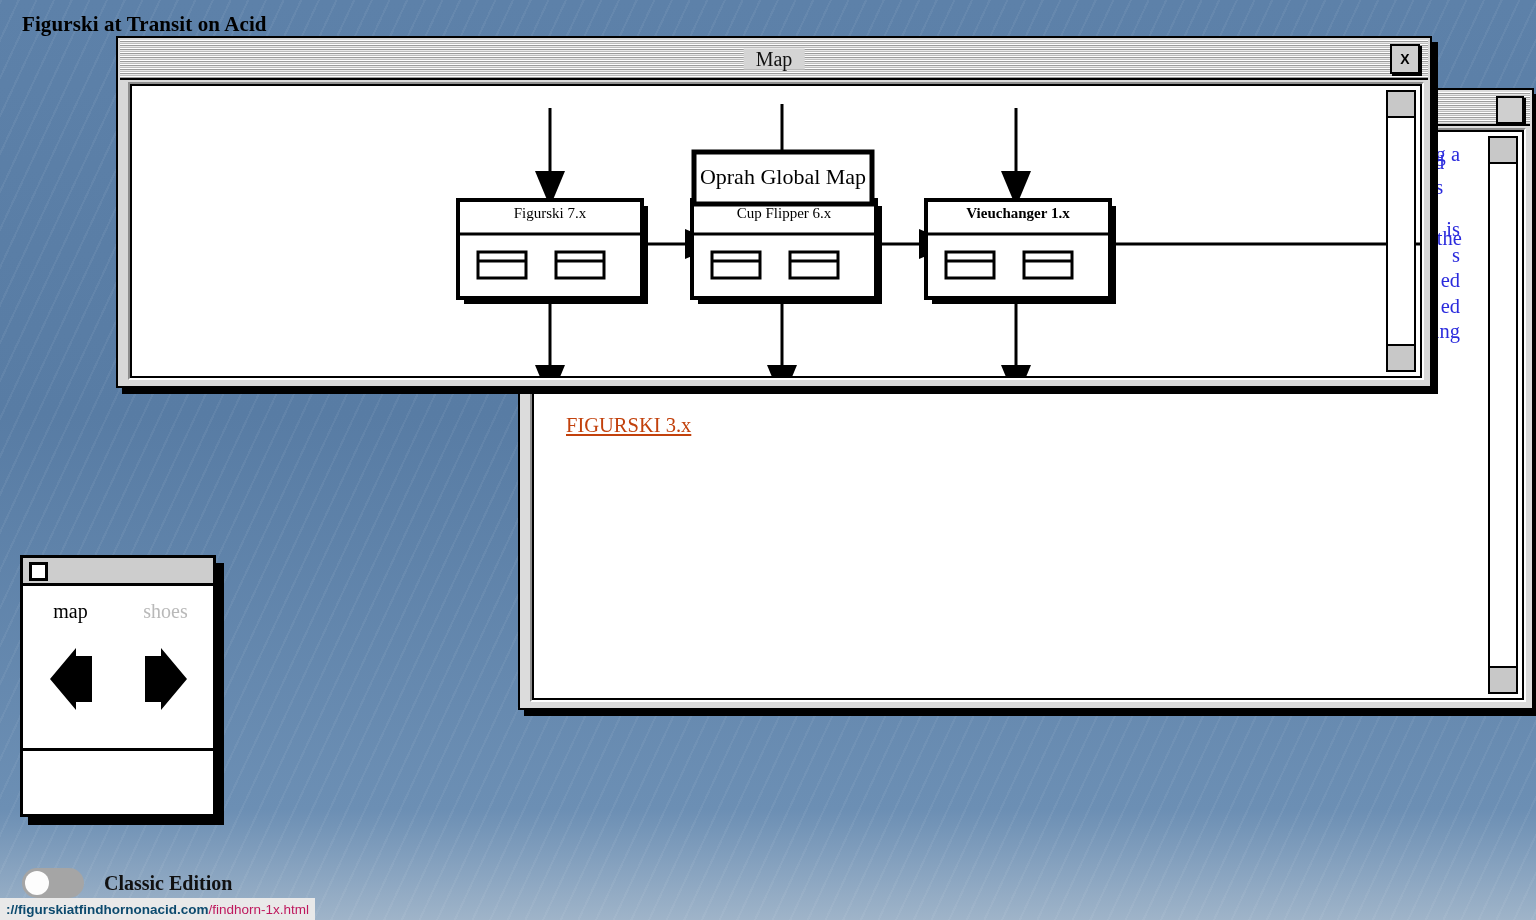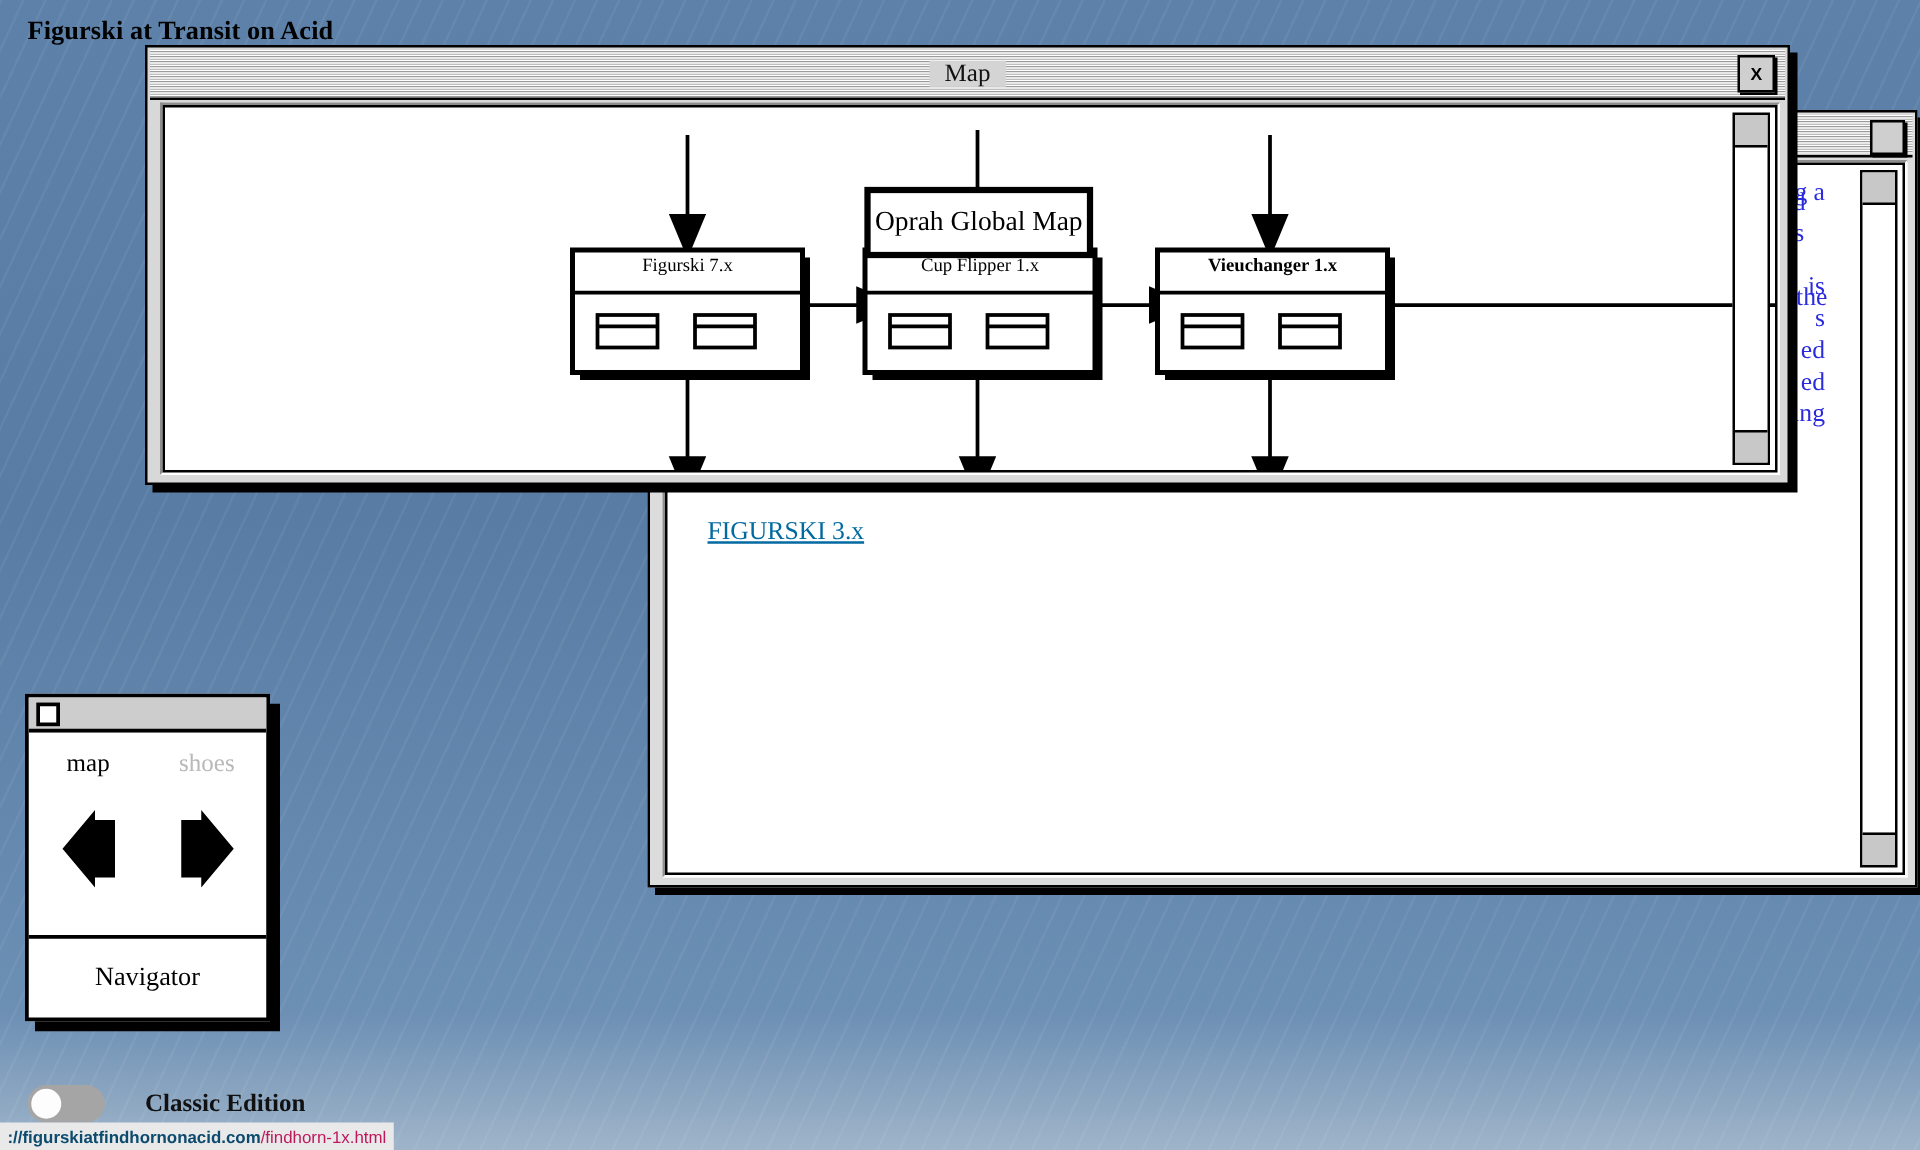--- a/index.html
+++ b/index.html
@@ -88,38 +88,38 @@
   #doc-window{left:518px;top:88px;width:1016px;height:622px;}
   #doc-window .frame{background:#dcdcdc;}
   #doc-titlebar{position:absolute;left:2px;top:2px;right:2px;height:34px;}
   #doc-canvas-bevel{left:10px;top:38px;width:996px;height:574px;}
   #doc-text{
     position:absolute;left:32px;top:18px;right:58px;bottom:6px;
     color:#2b2bdd;font-size:20.5px;line-height:25.4px;
   }
   #doc-text p{margin:0 0 4px 0;}
   #doc-text .ital{font-style:italic;}
-  .doclink{display:block;color:#0369a1;text-decoration:underline;font-size:20.5px;margin-top:20px;cursor:pointer;}
+  .doclink{display:block;color:#c2410c;text-decoration:underline;font-size:20.5px;margin-top:20px;cursor:pointer;}
 
   
   #navigator{left:20px;top:555px;width:196px;height:262px;}
   #navigator .frame{background:#fff;border:3px solid #000;}
   #nav-title{position:absolute;left:0;top:0;right:0;height:28px;background:#cdcdcd;border-bottom:3px solid #000;box-sizing:border-box;}
   #nav-sq{position:absolute;left:6px;top:4px;width:19px;height:19px;background:#fff;border:3px solid #000;box-sizing:border-box;cursor:pointer;}
   #nav-body{position:absolute;left:0;top:28px;right:0;height:165px;border-bottom:3px solid #000;box-sizing:border-box;}
   #nav-labels{position:absolute;left:0;top:14px;width:100%;display:flex;}
   #nav-labels span{flex:1;text-align:center;font-size:20px;}
   .nav-on{color:#000;}
   .nav-off{color:#b9b9b9;}
   #nav-arrows{position:absolute;left:0;top:62px;width:100%;display:flex;}
   #nav-arrows div{flex:1;display:flex;align-items:center;justify-content:center;cursor:pointer;}
   #nav-foot{position:absolute;left:0;bottom:0;right:0;height:66px;display:flex;align-items:center;justify-content:center;font-size:21px;color:#000;}
 
   
-  #toggle-row{position:absolute;left:22px;top:868px;display:flex;align-items:center;gap:32px;font-family:Liberation Serif, serif;}
+  #toggle-row{position:absolute;left:22px;top:868px;display:flex;align-items:center;gap:20px;font-family:Liberation Serif, serif;}
   #toggle{width:62px;height:30px;border-radius:15px;background:#a5a5a5;position:relative;cursor:pointer;}
   #toggle .knob{position:absolute;left:3px;top:3px;width:24px;height:24px;border-radius:50%;background:#fdfdfd;}
   #toggle-label{font-size:20px;font-weight:bold;color:#111;}
 
   
   #statusbar{
     position:absolute;left:0;bottom:0;height:22px;max-width:360px;
     background:#e9e9e9;display:flex;align-items:center;
     font-family:"Liberation Sans",sans-serif;font-size:13.5px;
     padding:0 6px;white-space:nowrap;overflow:hidden;
@@ -234,21 +234,21 @@
               <rect x="814" y="166" width="48" height="26" fill="#fff" stroke="#000" stroke-width="3"></rect>
               <line x1="814" y1="175" x2="862" y2="175" stroke="#000" stroke-width="3"></line>
               <rect x="892" y="166" width="48" height="26" fill="#fff" stroke="#000" stroke-width="3"></rect>
               <line x1="892" y1="175" x2="940" y2="175" stroke="#000" stroke-width="3"></line>
             </g>
 
             <rect x="562" y="66" width="178" height="52" fill="#fff" stroke="#000" stroke-width="5"></rect>
           </svg>
 
           <div style="position:absolute;left:326px;top:119px;width:184px;text-align:center;font-size:15px;color:#000;">Figurski 7.x</div>
-          <div style="position:absolute;left:560px;top:119px;width:184px;text-align:center;font-size:15px;color:#000;">Cup Flipper 1.x</div>
+          <div style="position:absolute;left:560px;top:119px;width:184px;text-align:center;font-size:15px;color:#000;">Cup Flipper 6.x</div>
           <div style="position:absolute;left:794px;top:119px;width:184px;text-align:center;font-size:15px;color:#000;font-weight:bold;">Vieuchanger 1.x</div>
           <div style="position:absolute;left:562px;top:78px;width:178px;text-align:center;font-size:22px;color:#000;cursor:pointer;">Oprah Global Map</div>
         </div>
 
         <div class="vscroll" style="right:4px;top:4px;bottom:4px;width:30px;">
           <div class="btn"></div>
           <div class="btn bot"></div>
         </div>
 
       </div>
@@ -276,21 +276,20 @@
           </svg>
         </div>
         <div>
           <svg width="50" height="62" viewBox="0 0 50 62">
             <path d="M4,8 L4,54 L20,54 L20,62 L46,31 L20,0 L20,8 Z" fill="#000"></path>
           </svg>
         </div>
       </div>
     </div>
 
-    <div id="nav-foot">Navigator</div>
   </div>
 </div>
 
 <div id="toggle-row">
   <div id="toggle">
     <div class="knob"></div>
   </div>
   <div id="toggle-label">Classic Edition</div>
 </div>
 

